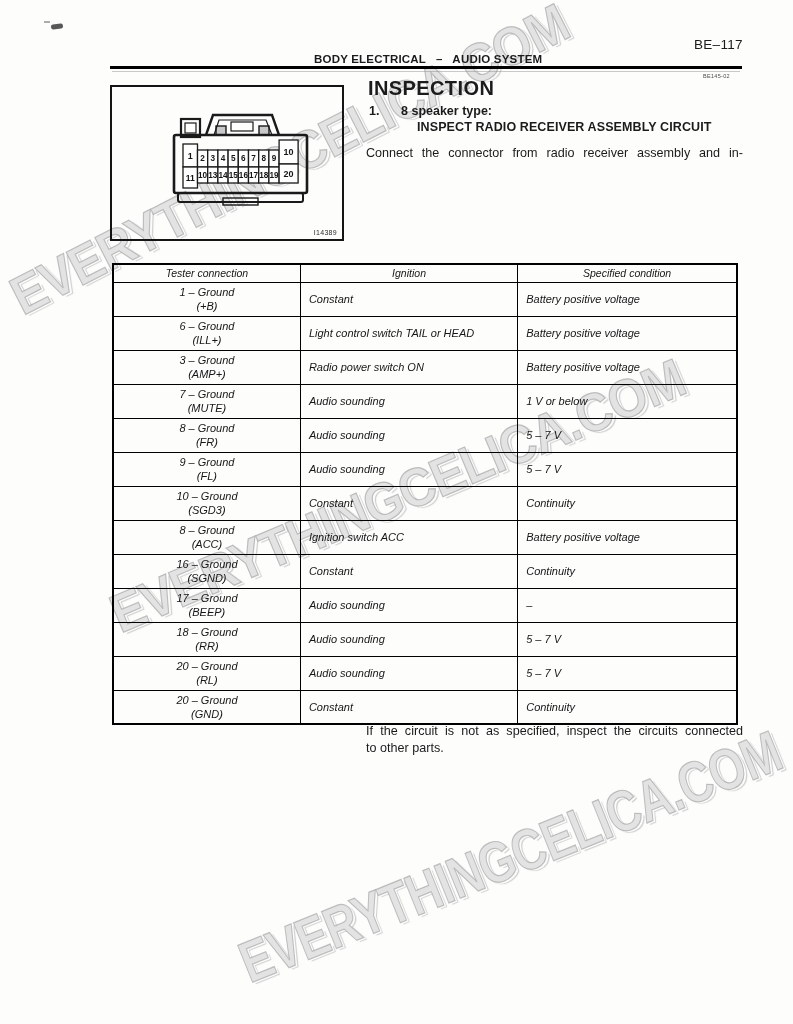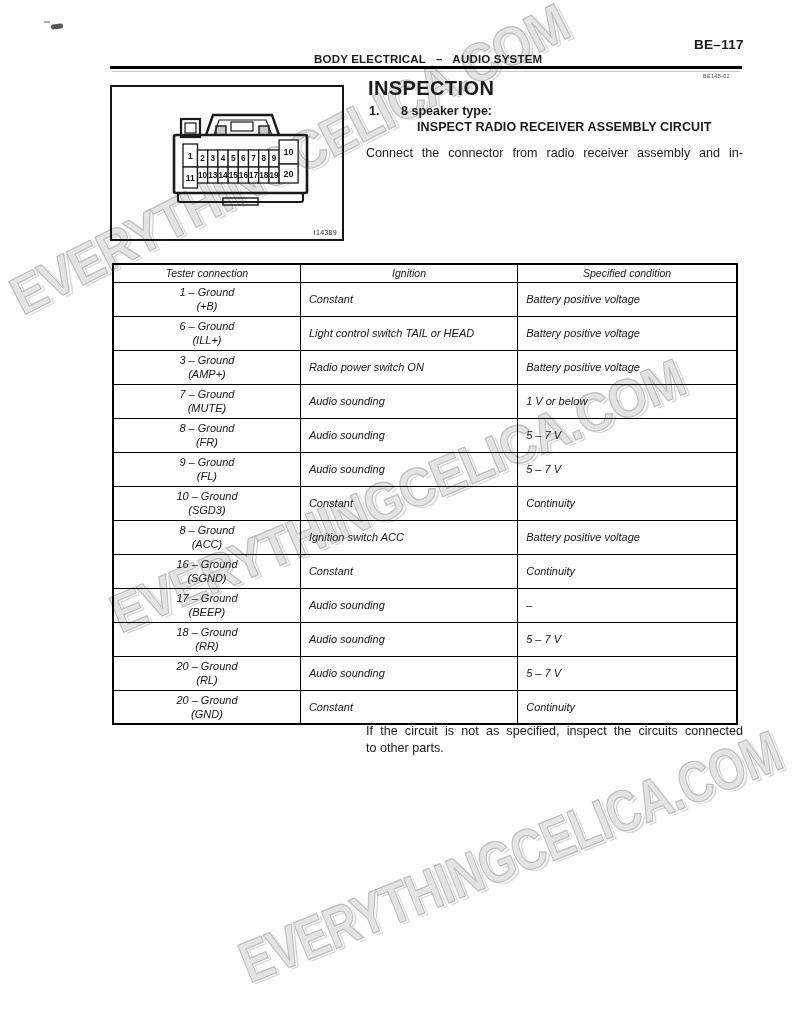--- a/index.html
+++ b/index.html
@@ -18,21 +18,21 @@
     text-shadow:2px 2px 0 rgba(255,255,255,0.9), 3px 3px 1px rgba(138,138,138,0.4);
     transform-origin:0 50%;
   }
   .wm-top    { left:14px;  top:268px; font-size:54px; transform:rotate(-27deg) scaleX(0.92); }
   .wm-middle { left:113px; top:585px; font-size:54px; transform:rotate(-23deg) scaleX(0.92); }
   .wm-bottom { left:242px; top:931px; font-size:58px; transform:rotate(-22deg) scaleX(0.80); }
 
   .content { position:absolute; inset:0; z-index:1; }
 
   
-  .page-number { position:absolute; left:694px; top:37px; font-size:13.5px; font-weight:bold; letter-spacing:.3px; }
+  .page-number { position:absolute; left:694px; top:37px; font-size:13.5px; font-weight:normal; letter-spacing:.3px; }
   .header-title { position:absolute; left:314px; top:53px; font-size:11.5px; font-weight:bold; white-space:pre; letter-spacing:.2px; }
   .header-rule { position:absolute; left:110px; top:66px; width:632px; height:3px; background:#000; }
   .header-rule-echo { position:absolute; left:112px; top:71px; width:628px; height:1px; background:#8a8a8a; opacity:.45; }
   .section-code { position:absolute; left:703px; top:73px; font-size:5.5px; color:#4a4a4a; letter-spacing:.3px; }
   .corner-smudge { position:absolute; left:51px; top:24px; width:12px; height:5px; background:#2e2e2e; opacity:.8; border-radius:2px; transform:rotate(-6deg); }
   .corner-smudge2 { position:absolute; left:44px; top:21px; width:6px; height:2px; background:#777; opacity:.6; }
 
   
   .figure-box {
     position:absolute; left:110px; top:85px; width:234px; height:156px;

